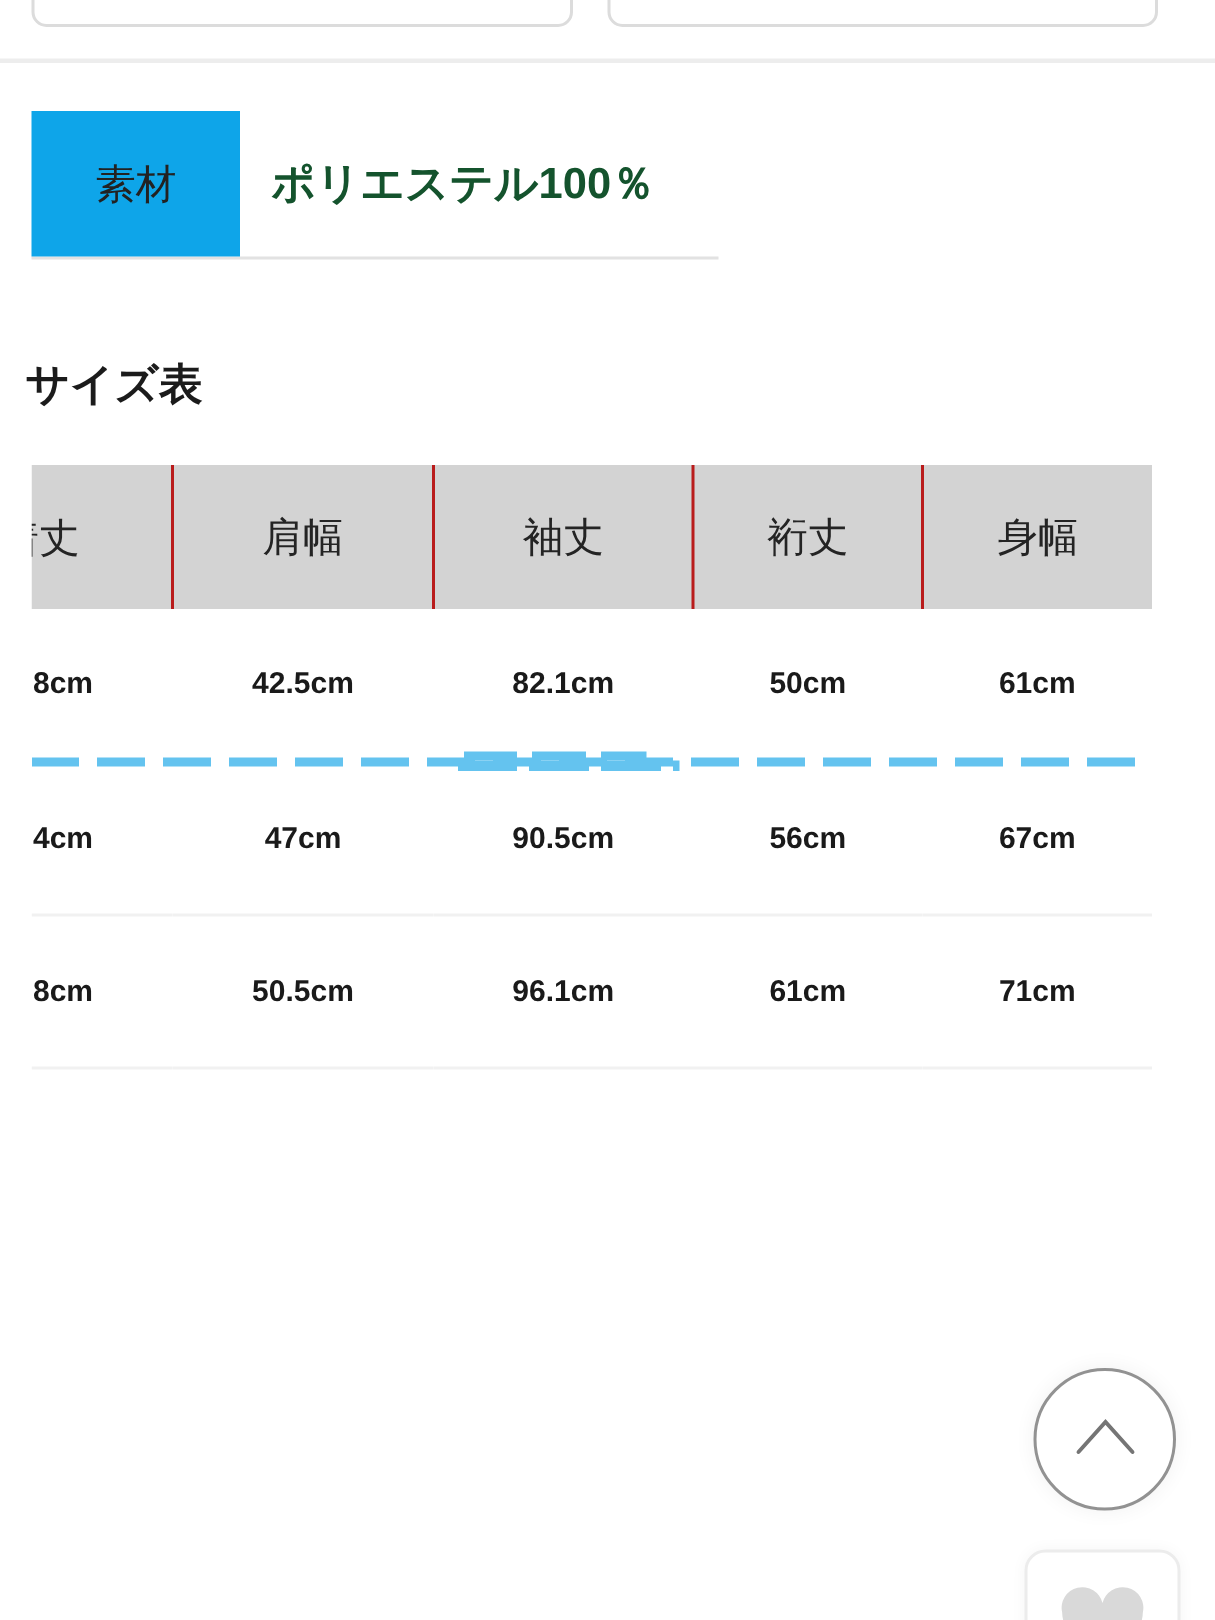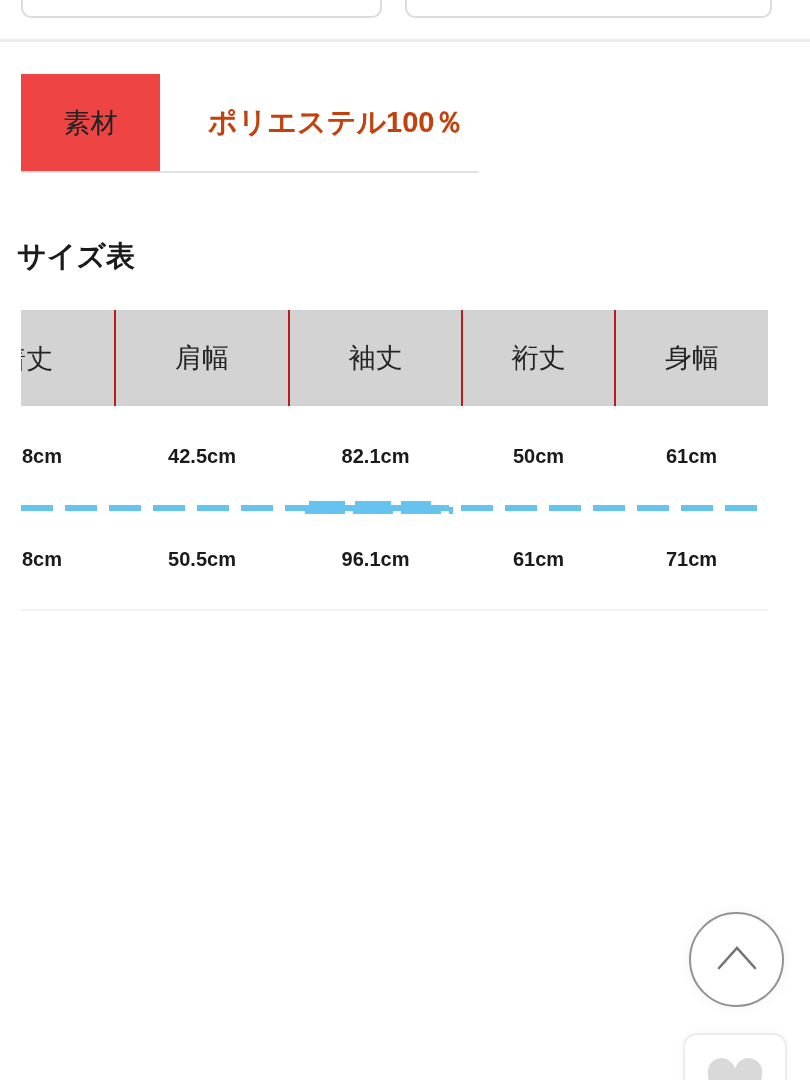--- a/index.html
+++ b/index.html
@@ -25,27 +25,27 @@
     background: #ededed;
   }
 
   
   .material-row {
     position: absolute; left: 21px; top: 74px; width: 458px; height: 99px;
     display: flex; align-items: stretch;
     border-bottom: 2px solid #e2e2e2; background: #fff;
   }
   .material-tab {
-    width: 139px; background: #ef4444;
+    width: 139px; background: #0ea5e9;
     display: flex; align-items: center; justify-content: center;
     font-size: 27px; font-weight: 400; color: #222;
   }
   .material-value {
-    display: flex; align-items: center; margin-left: 48px;
-    font-size: 29px; font-weight: 700; color: #c2410c; white-space: nowrap;
+    display: flex; align-items: center; margin-left: 21px;
+    font-size: 29px; font-weight: 700; color: #14532d; white-space: nowrap;
   }
 
   
   .size-title {
     position: absolute; left: 17px; top: 237px;
     font-size: 29px; font-weight: 600; color: #1b1b1b; text-align: right;
   }
 
   
   .size-table-wrap {
@@ -142,20 +142,27 @@
     </thead>
     <tbody id="body-rows">
         <tr class="no-sep">
           <td class="col-first">8cm</td>
           <td>42.5cm</td>
           <td>82.1cm</td>
           <td>50cm</td>
           <td>61cm</td>
         </tr>
         <tr>
+          <td class="col-first">4cm</td>
+          <td>47cm</td>
+          <td>90.5cm</td>
+          <td>56cm</td>
+          <td>67cm</td>
+        </tr>
+        <tr>
           <td class="col-first">8cm</td>
           <td>50.5cm</td>
           <td>96.1cm</td>
           <td>61cm</td>
           <td>71cm</td>
         </tr>
       </tbody>
   </table>
   <div class="dash-line"></div>
   <div class="dash-glitch-a"></div>

